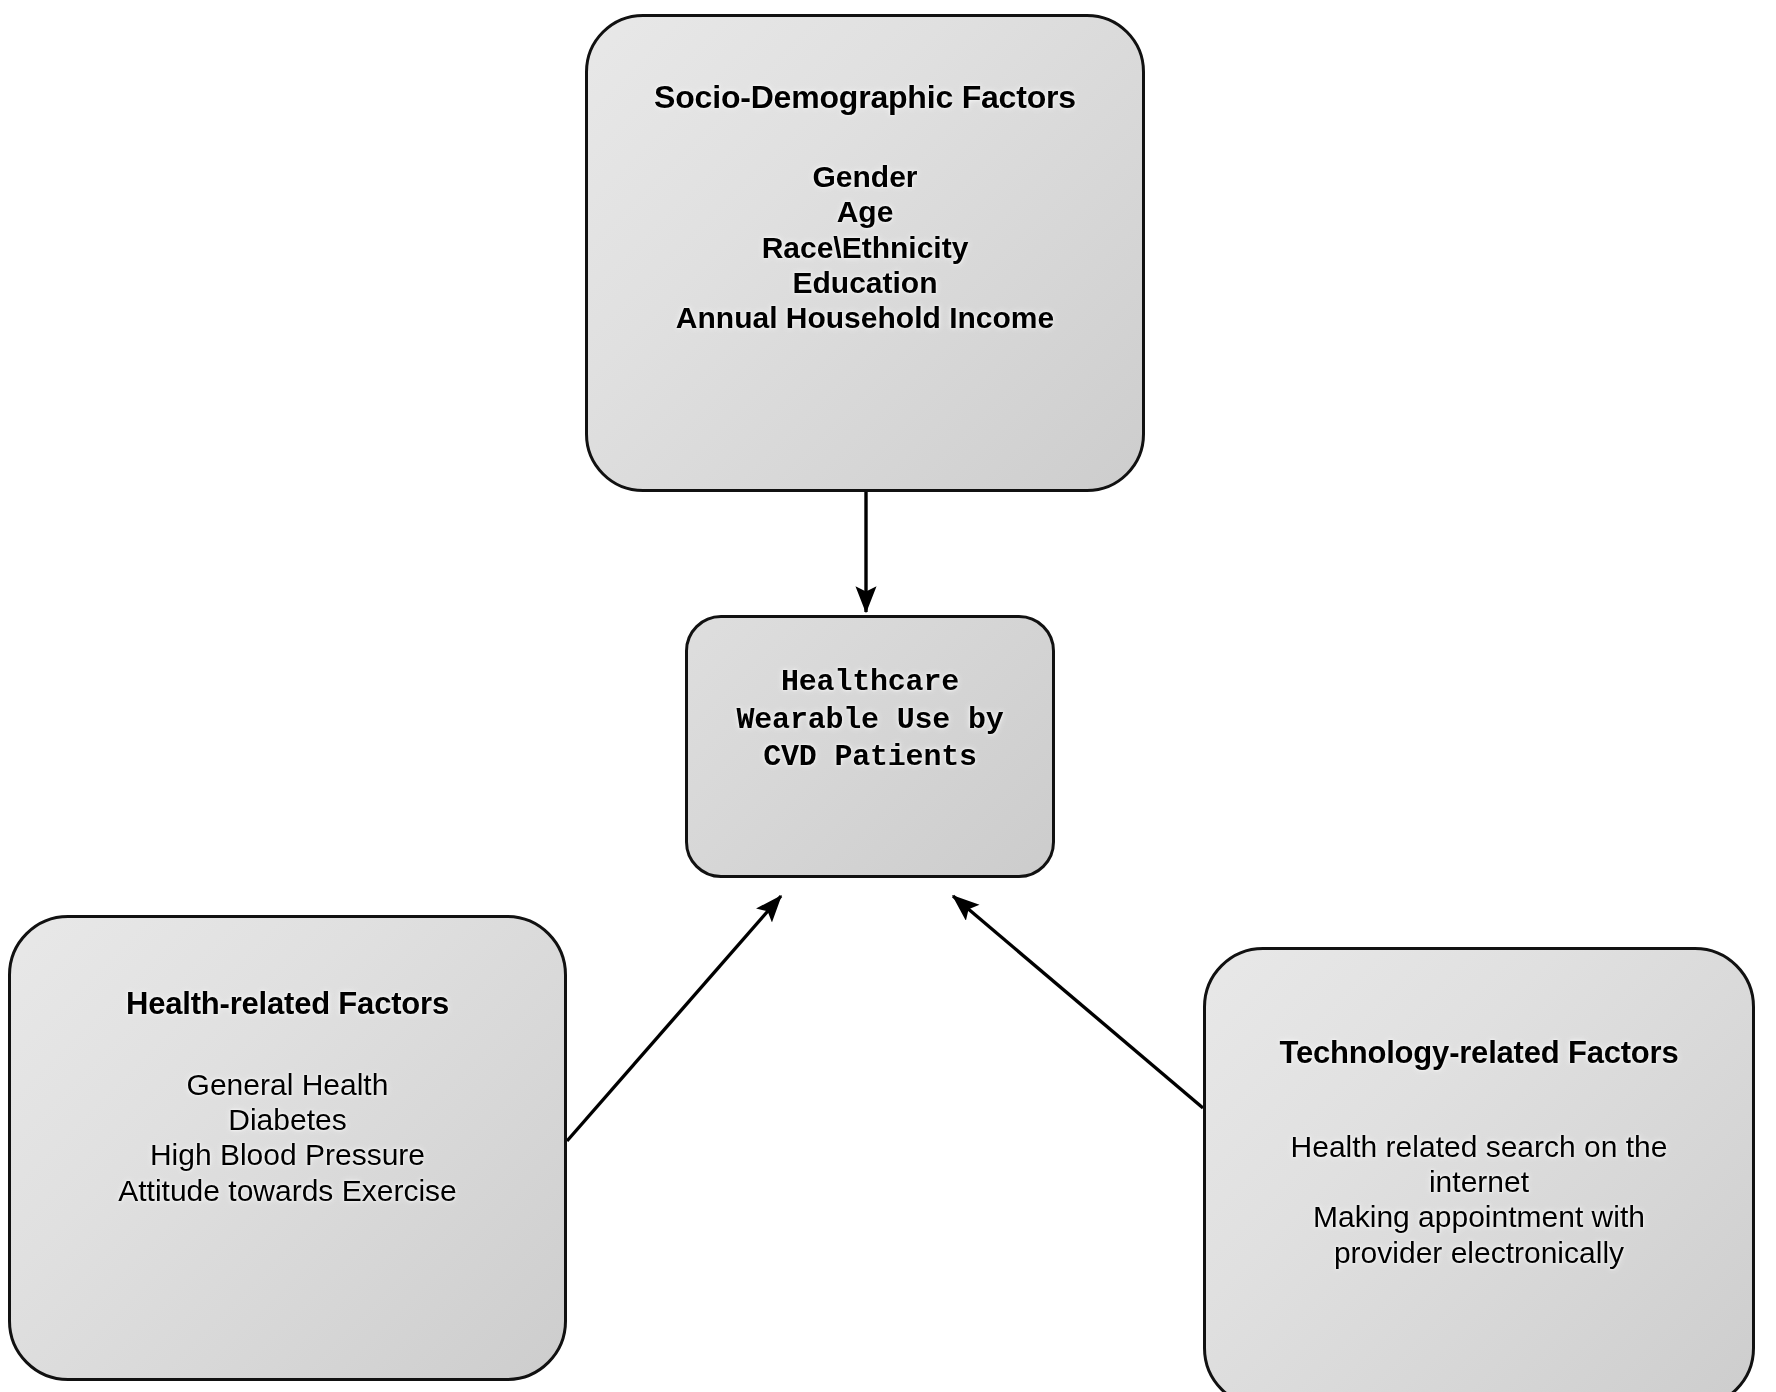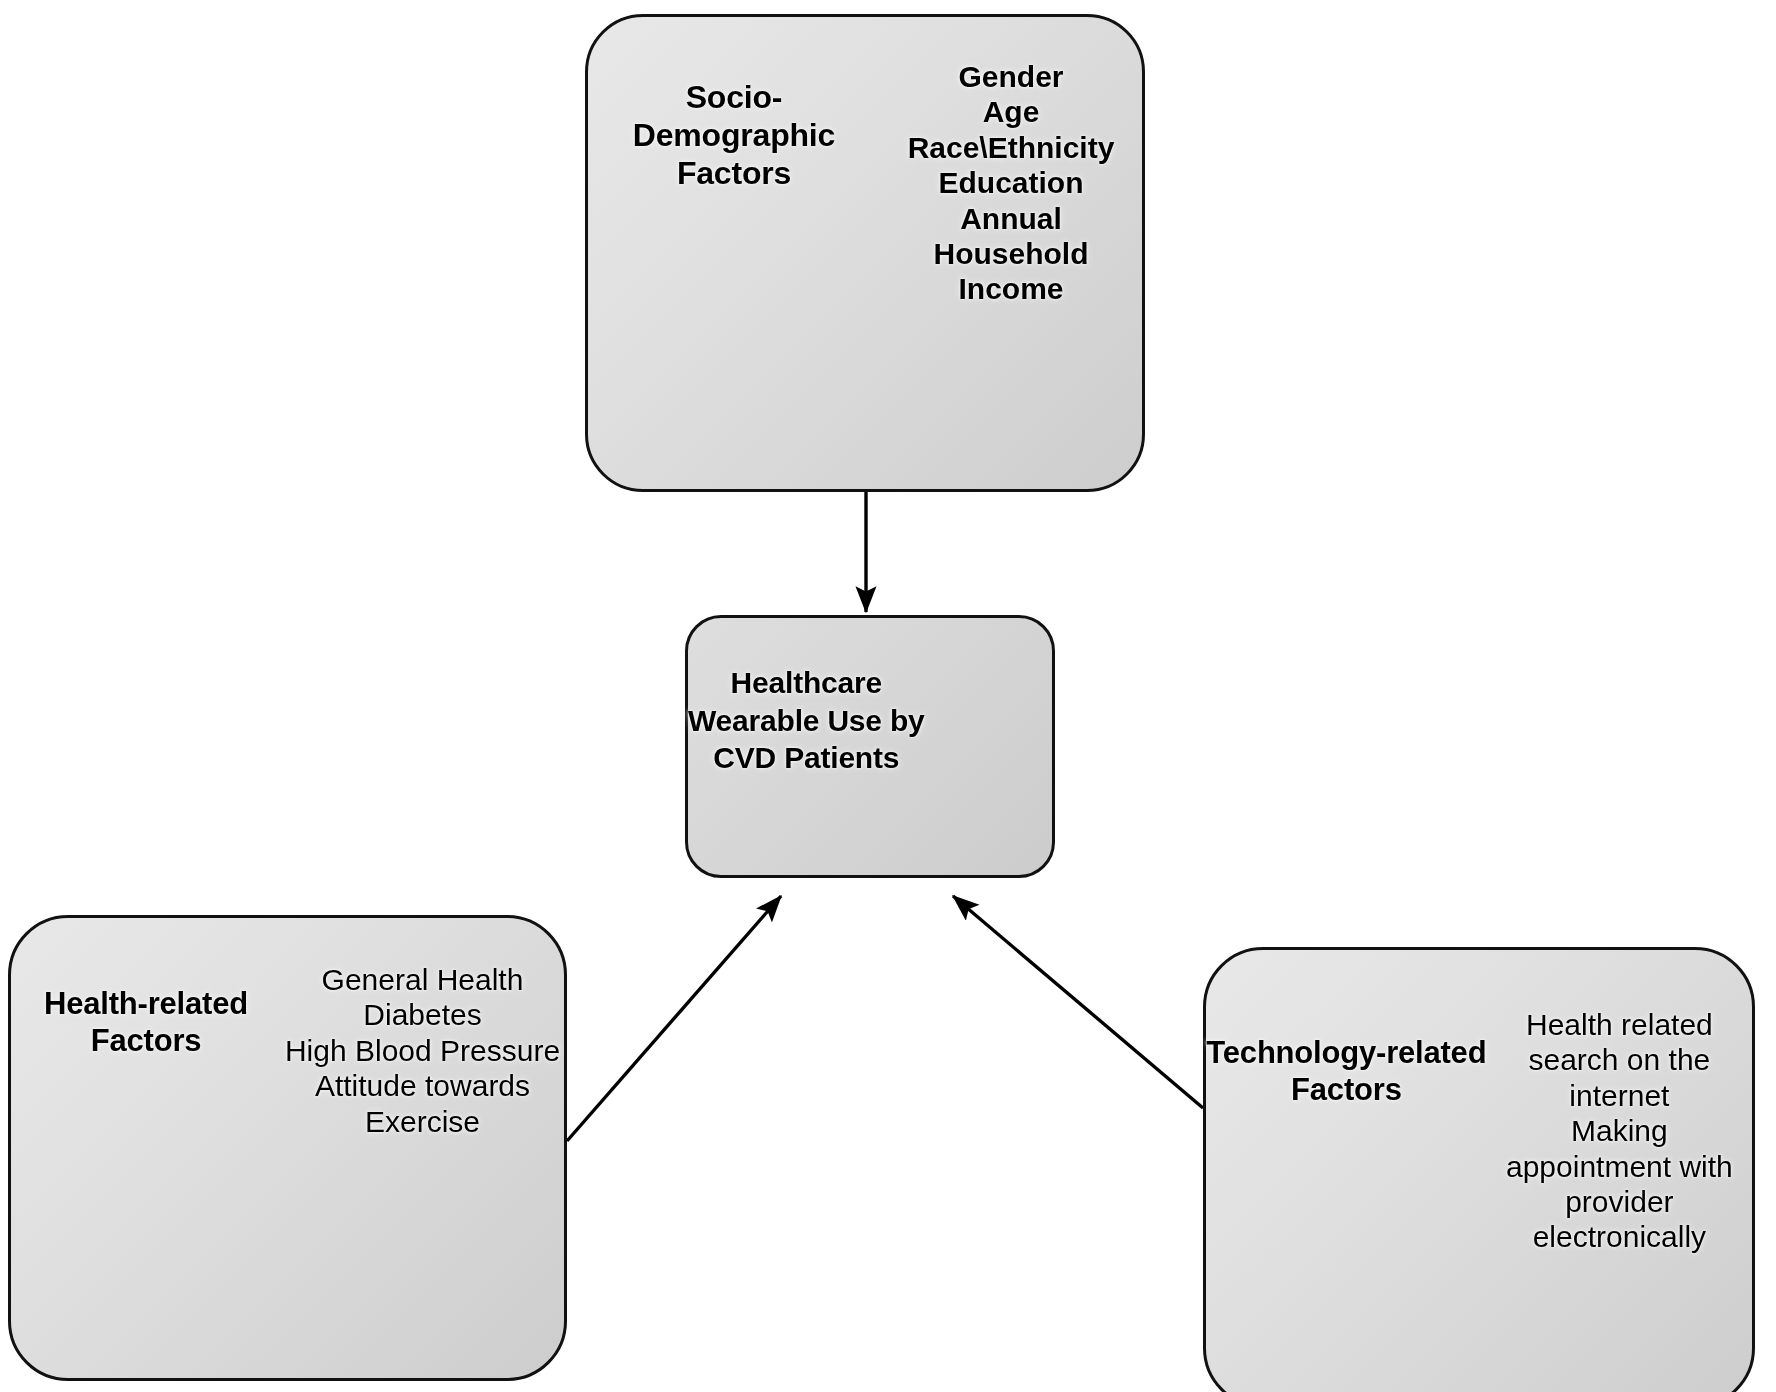--- a/index.html
+++ b/index.html
@@ -15,22 +15,22 @@
     overflow: hidden;
     font-family: "Liberation Sans", sans-serif;
   }
   .node {
     position: absolute;
     box-sizing: border-box;
     border: 3px solid #111111;
     border-radius: 46px;
     background: linear-gradient(135deg, #e8e8e8 0%, #e0e0e0 35%, #d6d6d6 70%, #cdcdcd 100%);
     display: flex;
-    flex-direction: row;
-    align-items: flex-start;
+    flex-direction: column;
+    align-items: center;
     text-align: center;
     color: #000000;
     text-shadow:
        0 0 3px #ffffff,
        0 0 6px #f2f2f2;
   }
   .node-title {
     font-weight: bold;
     letter-spacing: -0.2px;
     white-space: pre-line;
@@ -66,20 +66,21 @@
     width: 370px;
     height: 263px;
     border-radius: 36px;
     justify-content: flex-start;
     background: linear-gradient(135deg, #dedede 0%, #d7d7d7 40%, #cccccc 100%);
   }
   #node-center .node-title {
     font-size: 30px;
     margin-top: 46px;
     line-height: 1.25;
+    font-family: Liberation Mono, monospace;
   }
 
   
   #node-health {
     left: 8px;
     top: 915px;
     width: 559px;
     height: 466px;
     border-radius: 60px;
   }

